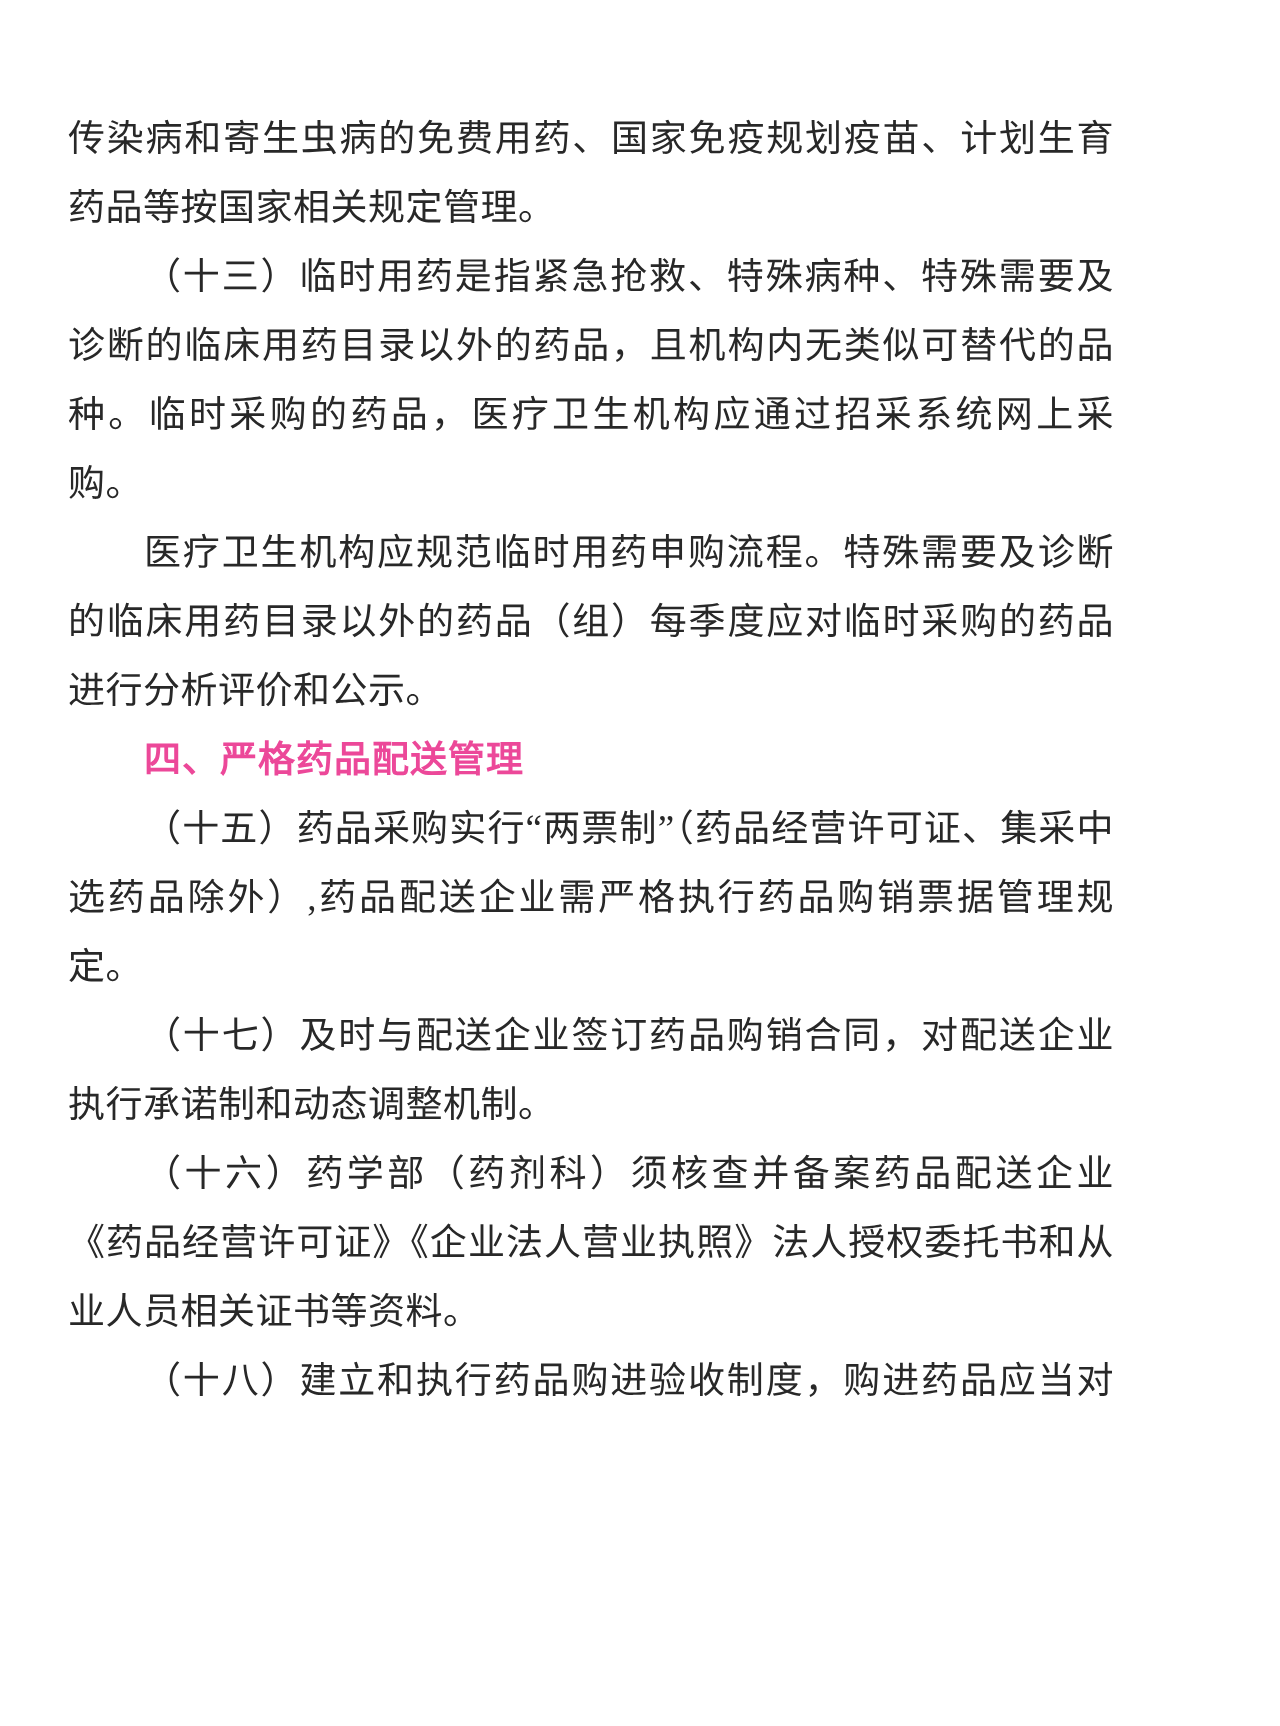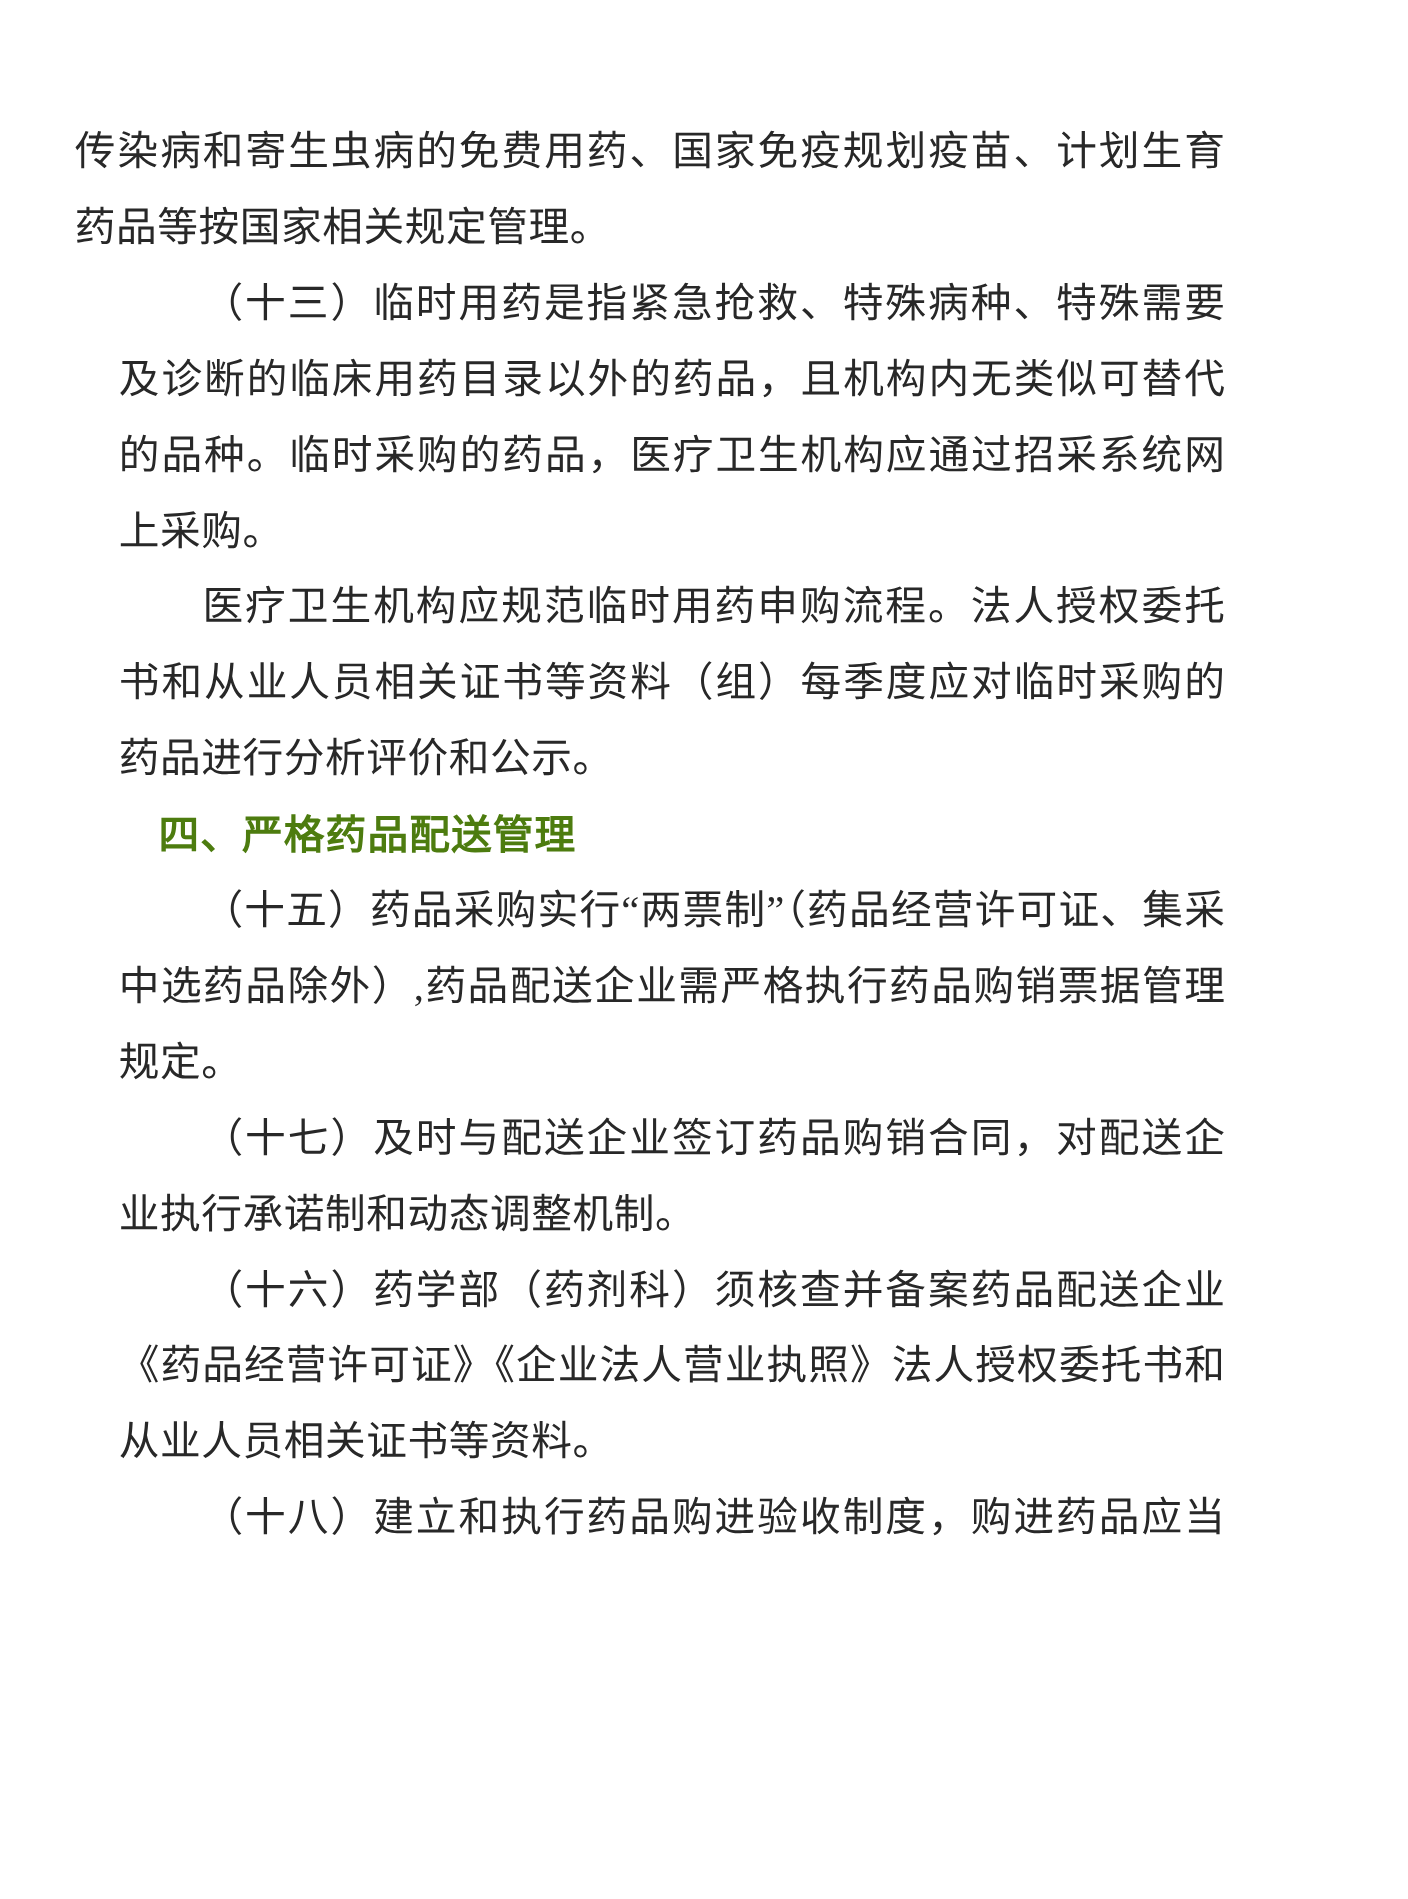--- a/index.html
+++ b/index.html
@@ -26,29 +26,28 @@
     font-size: 37px;
     line-height: 69px;
     color: #282828;
     text-align: justify;
     text-justify: inter-character;
     word-break: break-all;
     letter-spacing: 0.5px;
   }
   .para.indent {
     text-indent: 76px;
-    margin-left: 40px;
   }
   .heading {
     margin: 0;
     font-family: "Liberation Sans", "DejaVu Sans", sans-serif;
     font-weight: bold;
     font-size: 37px;
     line-height: 69px;
-    color: #4d7c0f;
+    color: #ec4899;
     text-indent: 76px;
     letter-spacing: 1px;
   }
   .page-number {
     position: absolute;
     top: 1646px;
     right: 166px;
     font-size: 34px;
     line-height: 42px;
     color: #1c1c1c;
@@ -57,21 +56,21 @@
     white-space: nowrap;
   }
 </style>
 </head>
 <body>
 
 <div class="page">
   <div class="content">
     <p class="para">传染病和寄生虫病的免费用药、国家免疫规划疫苗、计划生育药品等按国家相关规定管理。</p>
     <p class="para indent">（十三）临时用药是指紧急抢救、特殊病种、特殊需要及诊断的临床用药目录以外的药品，且机构内无类似可替代的品种。临时采购的药品，医疗卫生机构应通过招采系统网上采购。</p>
-    <p class="para indent">医疗卫生机构应规范临时用药申购流程。法人授权委托书和从业人员相关证书等资料（组）每季度应对临时采购的药品进行分析评价和公示。</p>
+    <p class="para indent">医疗卫生机构应规范临时用药申购流程。特殊需要及诊断的临床用药目录以外的药品（组）每季度应对临时采购的药品进行分析评价和公示。</p>
     <h2 class="heading">四、严格药品配送管理</h2>
     <p class="para indent">（十五）药品采购实行“两票制”（药品经营许可证、集采中选药品除外）,药品配送企业需严格执行药品购销票据管理规定。</p>
     <p class="para indent">（十七）及时与配送企业签订药品购销合同，对配送企业执行承诺制和动态调整机制。</p>
     <p class="para indent">（十六）药学部（药剂科）须核查并备案药品配送企业《药品经营许可证》《企业法人营业执照》法人授权委托书和从业人员相关证书等资料。</p>
     <p class="para indent">（十八）建立和执行药品购进验收制度，购进药品应当对照</p>
   </div>
 
   <div class="page-number">— 7 —</div>
 </div>
 

